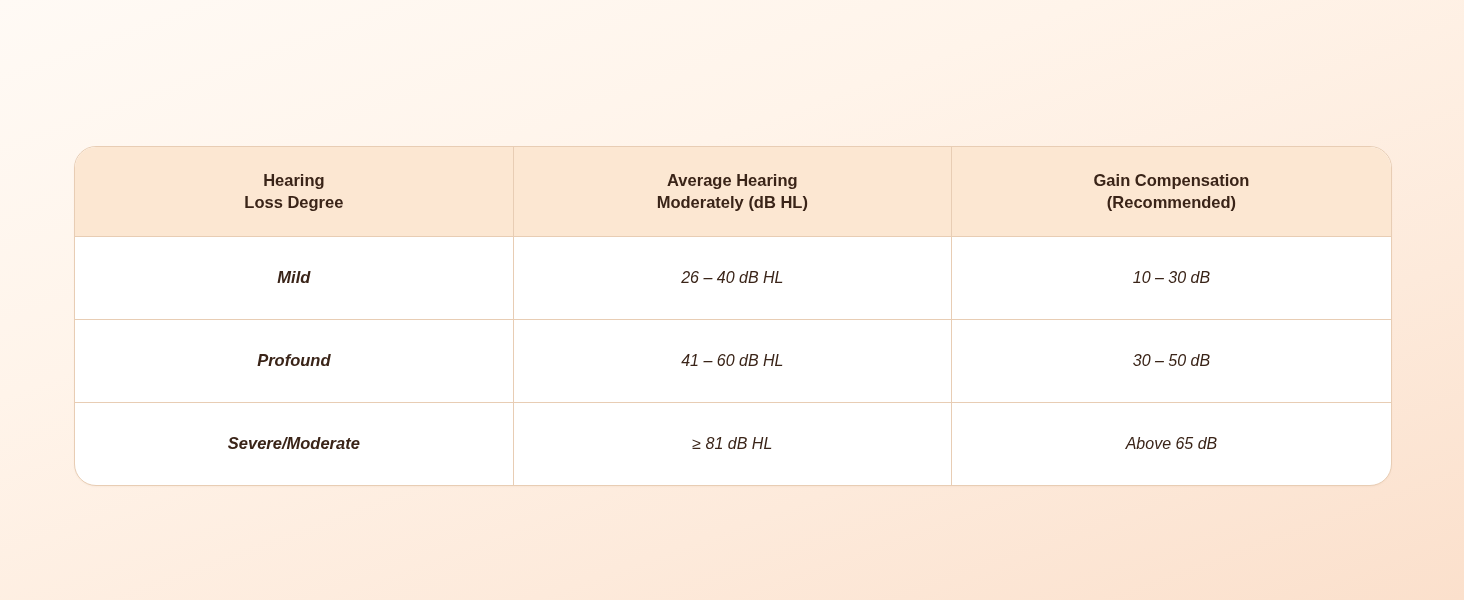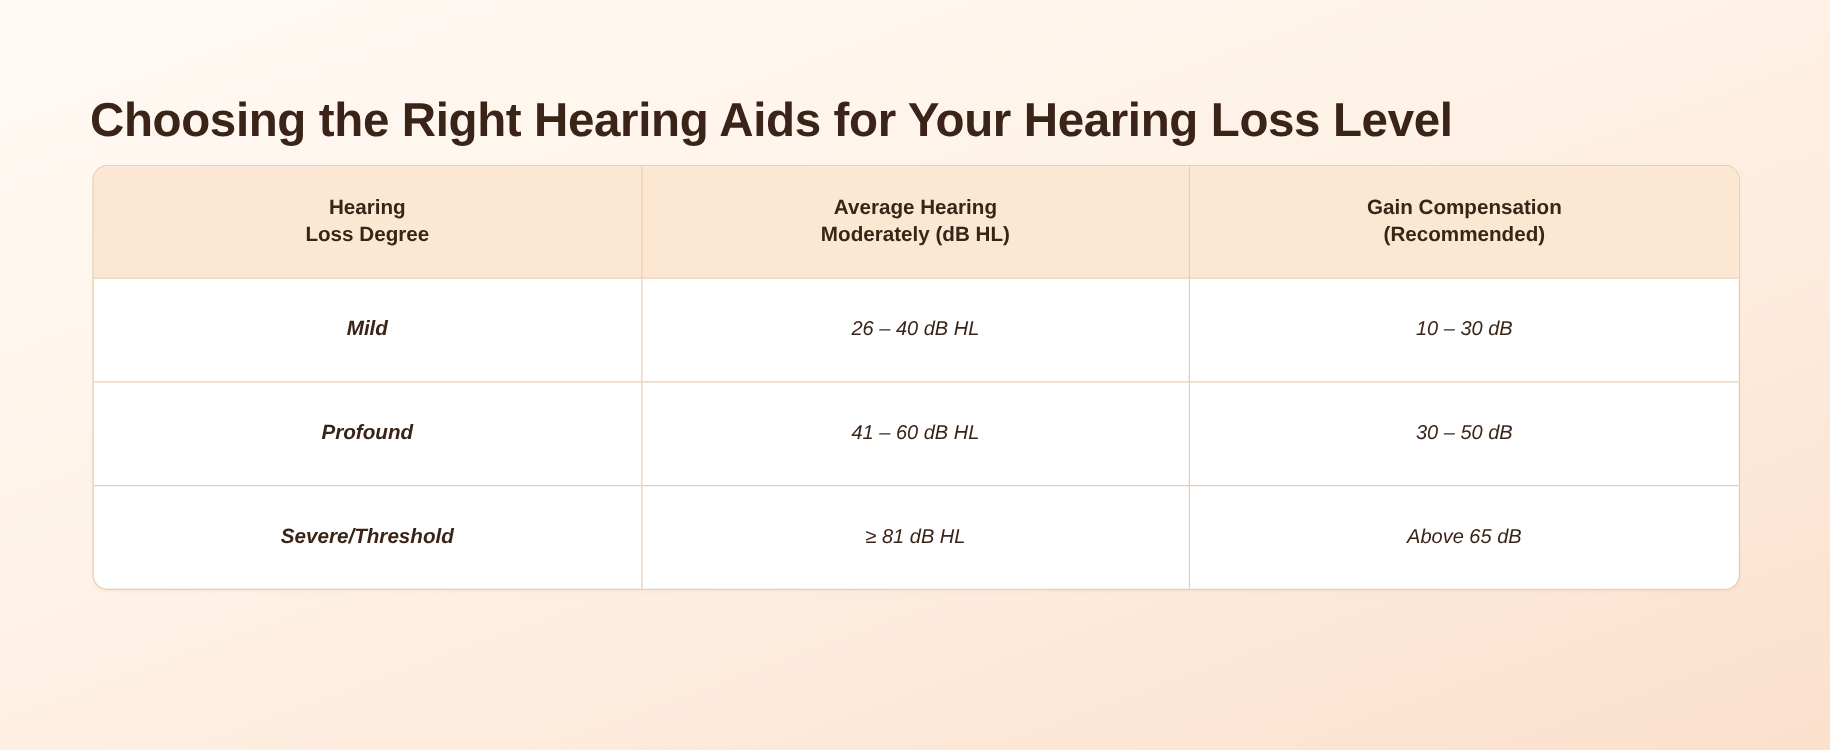--- a/index.html
+++ b/index.html
@@ -27,24 +27,24 @@
     width: 1320px;
     font-size: 38px;
     font-weight: bold;
     color: #3a2418;
     letter-spacing: -0.3px;
     line-height: 1.2;
   }
   .table-wrap {
     position: absolute;
     left: 74px;
-    top: 132px;
+    top: 146px;
     width: 1316px;
     border: 1px solid #e8cdb4;
-    border-radius: 12px;
+    border-radius: 22px;
     overflow: hidden;
     background: #ffffff;
     box-shadow: 0 1px 2px rgba(120, 70, 30, 0.04);
   }
   table.data-table {
     width: 100%;
     border-collapse: collapse;
     table-layout: fixed;
   }
   table.data-table col.c1 { width: 33.3%; }
@@ -87,21 +87,20 @@
     font-weight: normal;
     color: #46301f;
   }
   .hdr-line { display: block; }
 </style>
 </head>
 <body>
 
 <div class="page">
 
-  <h1 class="page-title">Choosing the Right Hearing Aids for Your Hearing Loss Level</h1>
 
   <div class="table-wrap">
     <table class="data-table">
       <colgroup>
         <col class="c1">
           <col class="c2">
           <col class="c3">
       </colgroup>
       <thead>
         <tr>
@@ -124,21 +123,21 @@
           <td class="degree-cell">Mild</td>
           <td class="value-cell">26 – 40 dB HL</td>
           <td class="value-cell">10 – 30 dB</td>
         </tr>
         <tr>
           <td class="degree-cell">Profound</td>
           <td class="value-cell">41 – 60 dB HL</td>
           <td class="value-cell">30 – 50 dB</td>
         </tr>
         <tr>
-          <td class="degree-cell">Severe/Threshold</td>
+          <td class="degree-cell">Severe/Moderate</td>
           <td class="value-cell">≥ 81 dB HL</td>
           <td class="value-cell">Above 65 dB</td>
         </tr>
       </tbody>
     </table>
   </div>
 
 </div>
 
 </body></html>

